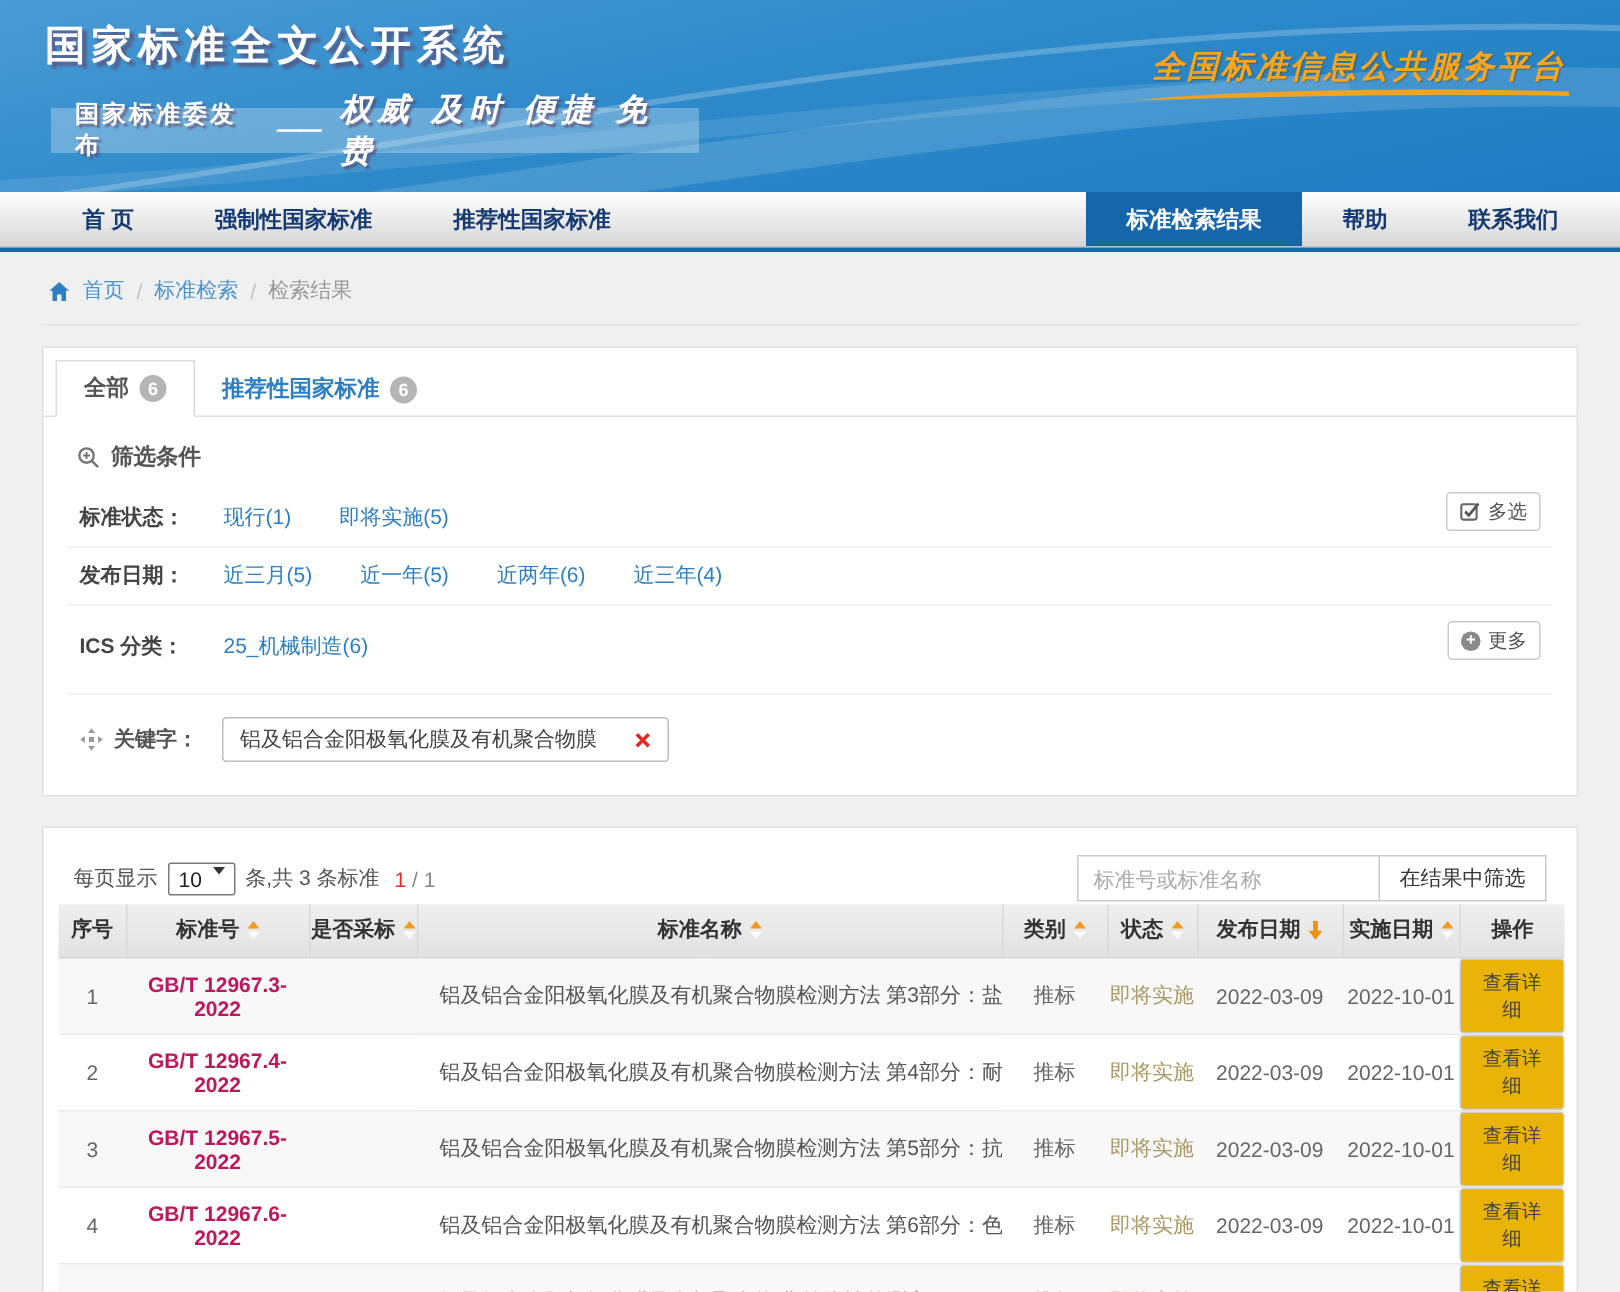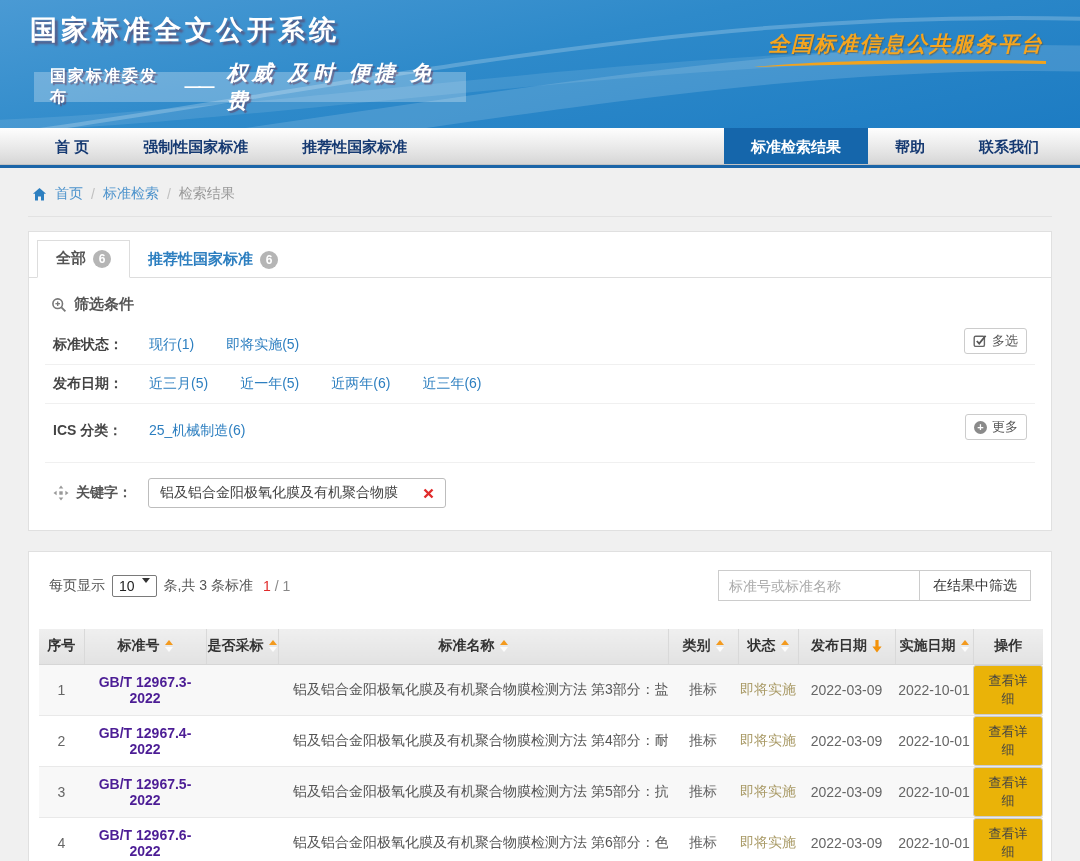--- a/index.html
+++ b/index.html
@@ -61,21 +61,21 @@
     border-radius:3px; background:#fff; padding:3px 8px; font-size:13px; color:#555; cursor:pointer; }
   .more-circle { width:13px; height:13px; border-radius:50%; background:#8a8a8a; color:#fff;
     font-size:11px; line-height:12px; text-align:center; font-weight:bold; }
   .keyword-row { display:flex; align-items:center; margin:12px 16px 0; padding:15px 8px 22px;
     border-top:1px solid #f0f0f0; }
   .keyword-label { font-weight:bold; color:#555; font-size:14px; margin-left:7px; }
   .keyword-tag { display:flex; align-items:center; gap:25px; border:1px solid #bdbdbd; border-radius:3px;
     background:#fff; padding:5px 11px; font-size:14px; color:#444; margin-left:16px; }
   
   .results-panel { margin-top:20px; padding:16px 10px 20px; }
-  .results-bar { display:flex; align-items:center; padding:2px 10px 28px; font-size:14px; color:#555; }
+  .results-bar { display:flex; align-items:center; padding:2px 10px 2px; font-size:14px; color:#555; }
   .sel-box { display:inline-flex; align-items:flex-start; gap:7px; border:1px solid #7a7a7a; border-radius:2px;
     background:#fff; padding:2px 6px; margin:0 7px; color:#222; cursor:pointer; }
   .caret { width:0; height:0; border-left:4px solid transparent; border-right:4px solid transparent;
     border-top:5px solid #333; }
   .pager { margin-left:10px; color:#888; }
   .page-cur { color:#e02b2b; }
   .bar-right { margin-left:auto; display:flex; }
   .search-input { width:202px; height:31px; border:1px solid #ccc; padding:0 10px; font-size:14px;
     color:#333; font-family:"Liberation Sans",sans-serif; outline:none; }
   .search-input::placeholder { color:#aaa; }
@@ -88,21 +88,21 @@
   thead th + th { border-left:1px solid #d9d9d9; }
   .th-inner { display:flex; align-items:center; justify-content:center; gap:5px; cursor:pointer; }
   .sort { display:inline-flex; flex-direction:column; gap:2px; }
   .tri-up { width:0; height:0; border-left:4px solid transparent; border-right:4px solid transparent;
     border-bottom:5px solid #f39a1e; }
   .tri-down { width:0; height:0; border-left:4px solid transparent; border-right:4px solid transparent;
     border-top:5px solid #fcfcfc; }
   tbody td { height:43px; border-bottom:1px solid #e9e9e9; text-align:center; color:#666; }
   tbody tr:nth-child(odd) { background:#f8f8f8; }
   tbody tr:nth-child(even) { background:#fff; }
-  .td-code { color:#4c1d95; font-weight:bold; cursor:pointer; }
+  .td-code { color:#be185d; font-weight:bold; cursor:pointer; }
   .td-name { text-align:left; padding-left:15px; color:#555; white-space:nowrap; overflow:hidden; }
   .td-status { color:#a99a66; }
   .view-btn { border:1px solid #ccc; border-radius:3px; background:#eab308; padding:6px 10px;
     font-size:13px; color:#444; cursor:pointer; font-family:"Liberation Sans",sans-serif; }
   .icon-svg { display:block; }
 </style>
 </head>
 <body>
 
 <div class="banner">
@@ -181,21 +181,21 @@
       </svg>
       <span>多选</span>
     </button>
   </div>
 
   <div class="filter-row">
     <span class="filter-label">发布日期：</span>
     <span class="filter-link">近三月(5)</span>
     <span class="filter-link">近一年(5)</span>
     <span class="filter-link">近两年(6)</span>
-    <span class="filter-link">近三年(6)</span>
+    <span class="filter-link">近三年(4)</span>
   </div>
 
   <div class="filter-row">
     <span class="filter-label">ICS 分类：</span>
     <span class="filter-link">25_机械制造(6)</span>
     <button class="mini-btn">
       <span class="more-circle">+</span>
       <span>更多</span>
     </button>
   </div>

